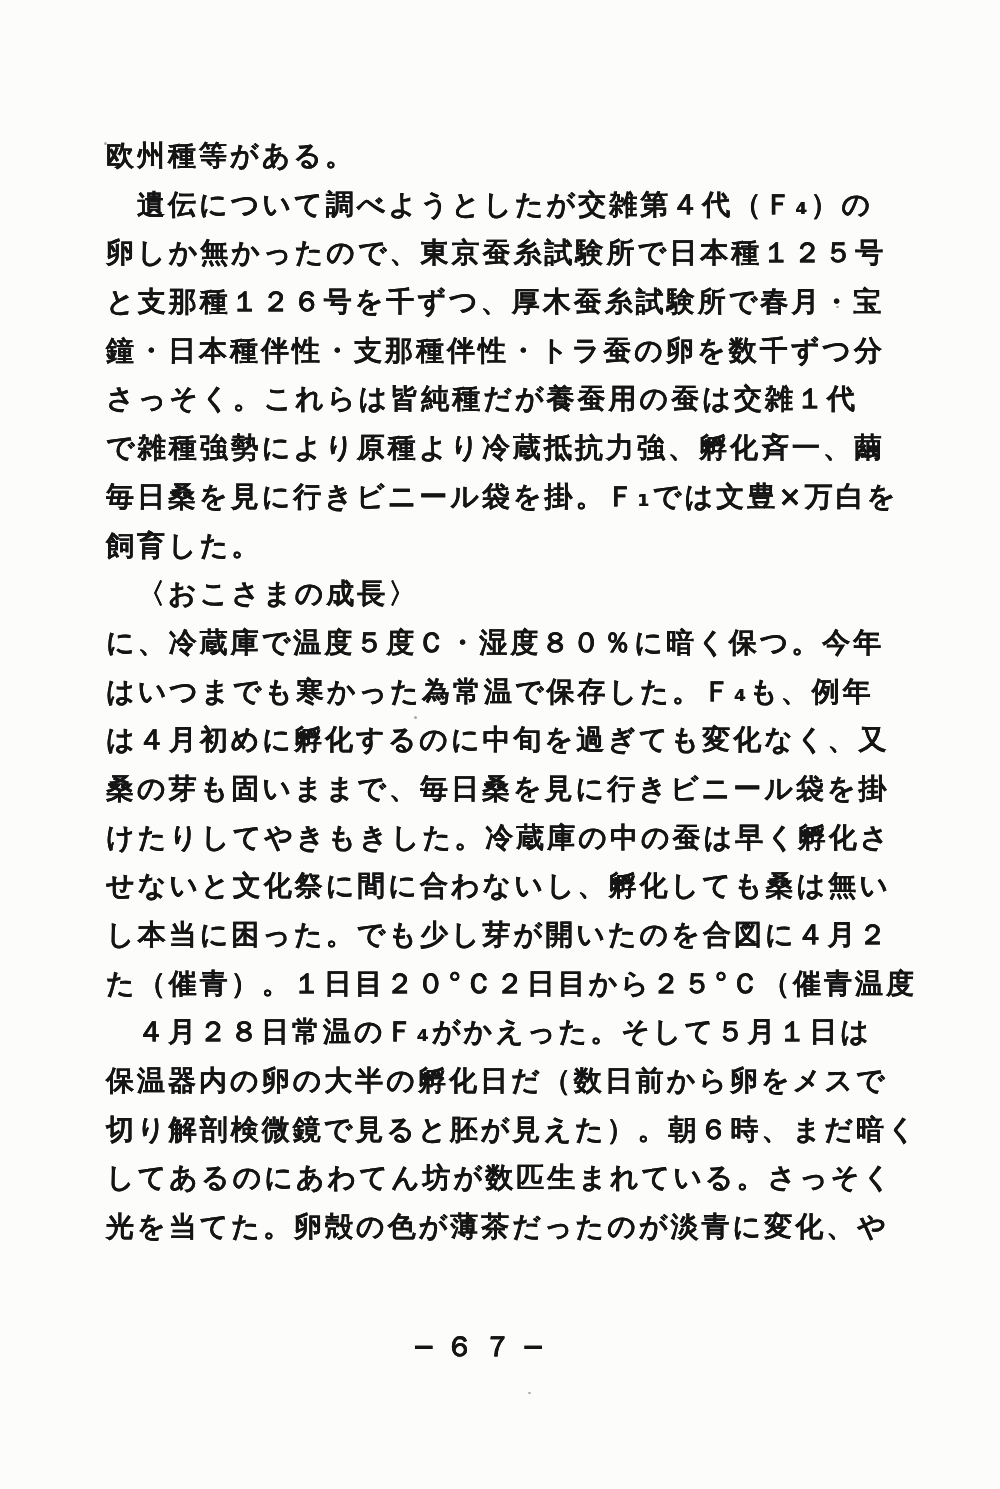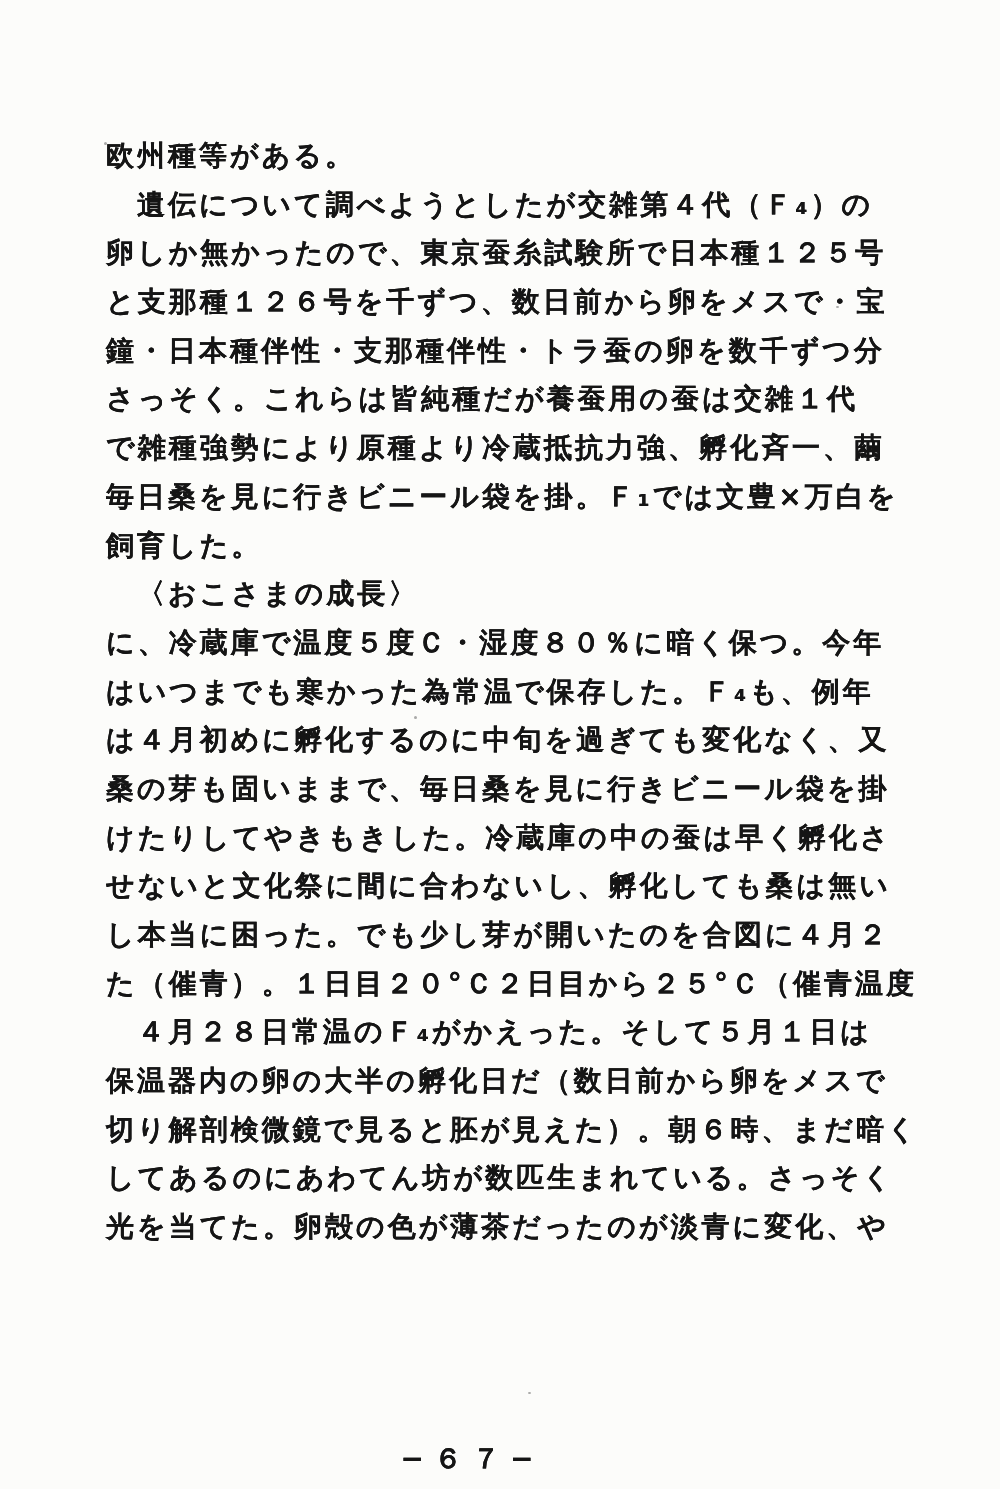--- a/index.html
+++ b/index.html
@@ -12,39 +12,40 @@
     background: var(--paper);
   }
   .page {
     position: relative;
     width: 944px;
     height: 1489px;
     background: var(--paper);
     overflow: hidden;
     font-family: "DejaVu Sans", sans-serif;
     color: var(--ink);
+    padding-left: 23px;
   }
   .text-block {
     position: absolute;
     left: 106px;
     top: 132px;
     width: 840px;
   }
   .line {
     font-size: 28px;
     font-weight: 600;
     line-height: 48.7px;
     height: 48.7px;
     letter-spacing: 3px;
     white-space: nowrap;
     text-shadow: 0 0 0.5px var(--ink);
   }
   .page-number {
     position: absolute;
-    top: 1440px;
+    top: 1328px;
     left: 0;
     width: 100%;
     text-align: center;
     font-size: 28px;
     font-weight: 600;
     letter-spacing: 10px;
     text-shadow: 0 0 0.5px var(--ink);
   }
   
   .speck {
@@ -64,21 +65,21 @@
 <div class="page">
   <div class="speck s1"></div>
   <div class="speck s2"></div>
   <div class="speck s3"></div>
   <div class="speck s4"></div>
 
   <div class="text-block">
     <div class="line">欧州種等がある。</div>
     <div class="line">　遺伝について調べようとしたが交雑第４代（Ｆ₄）の</div>
     <div class="line">卵しか無かったので、東京蚕糸試験所で日本種１２５号</div>
-    <div class="line">と支那種１２６号を千ずつ、数日前から卵をメスで・宝</div>
+    <div class="line">と支那種１２６号を千ずつ、厚木蚕糸試験所で春月・宝</div>
     <div class="line">鐘・日本種伴性・支那種伴性・トラ蚕の卵を数千ずつ分</div>
     <div class="line">さっそく。これらは皆純種だが養蚕用の蚕は交雑１代</div>
     <div class="line">で雑種強勢により原種より冷蔵抵抗力強、孵化斉一、繭</div>
     <div class="line">毎日桑を見に行きビニール袋を掛。Ｆ₁では文豊×万白を</div>
     <div class="line">飼育した。</div>
     <div class="line">　〈おこさまの成長〉</div>
     <div class="line">に、冷蔵庫で温度５度Ｃ・湿度８０％に暗く保つ。今年</div>
     <div class="line">はいつまでも寒かった為常温で保存した。Ｆ₄も、例年</div>
     <div class="line">は４月初めに孵化するのに中旬を過ぎても変化なく、又</div>
     <div class="line">桑の芽も固いままで、毎日桑を見に行きビニール袋を掛</div>

